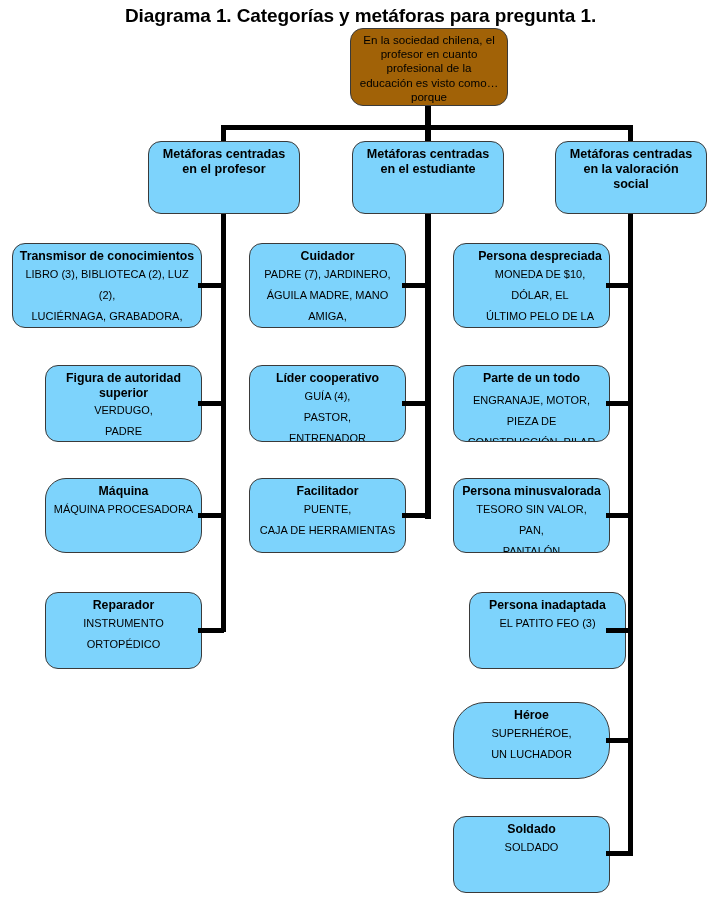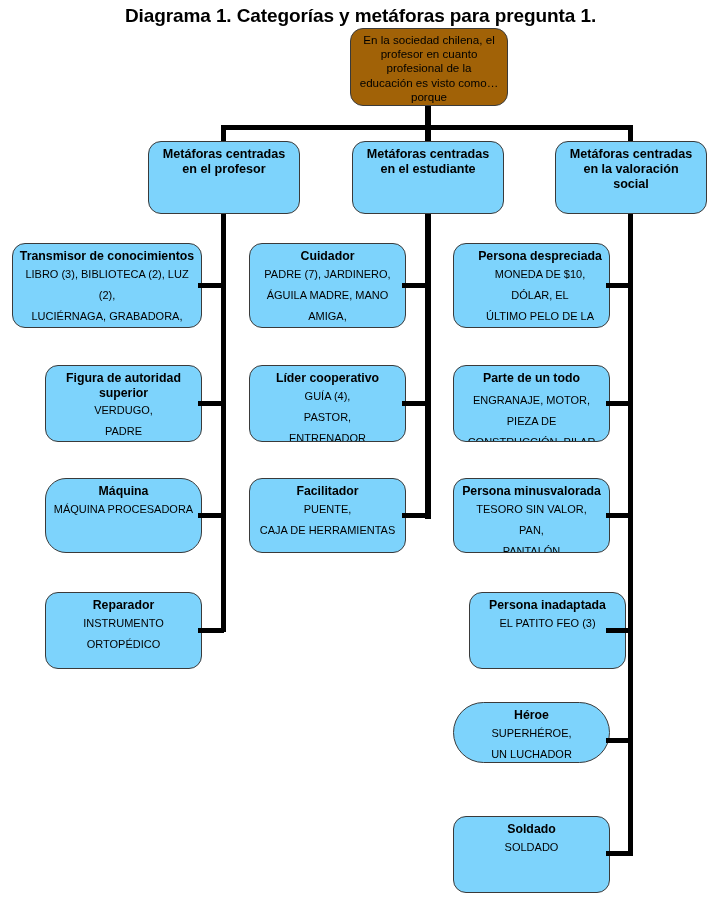--- a/index.html
+++ b/index.html
@@ -207,21 +207,21 @@
 PANTALÓN</span>
   </div>
   <div class="ln" style="left:606px; top:513px; width:26px; height:5px;"></div>
 
   <div class="node" style="left:453px; top:592px; width:157px; height:77px;margin-left:16px;">
     <span class="ttl">Persona inadaptada</span>
     <span class="items">EL PATITO FEO (3)</span>
   </div>
   <div class="ln" style="left:606px; top:628px; width:26px; height:5px;"></div>
 
-  <div class="node" style="left:453px; top:702px; width:157px; height:61px;border-radius:32px;">
+  <div class="node" style="left:453px; top:702px; width:157px; height:77px;border-radius:32px;">
     <span class="ttl">Héroe</span>
     <span class="items">SUPERHÉROE,
 UN LUCHADOR</span>
   </div>
   <div class="ln" style="left:606px; top:738px; width:26px; height:5px;"></div>
 
   <div class="node" style="left:453px; top:816px; width:157px; height:77px;">
     <span class="ttl">Soldado</span>
     <span class="items">SOLDADO</span>
   </div>

